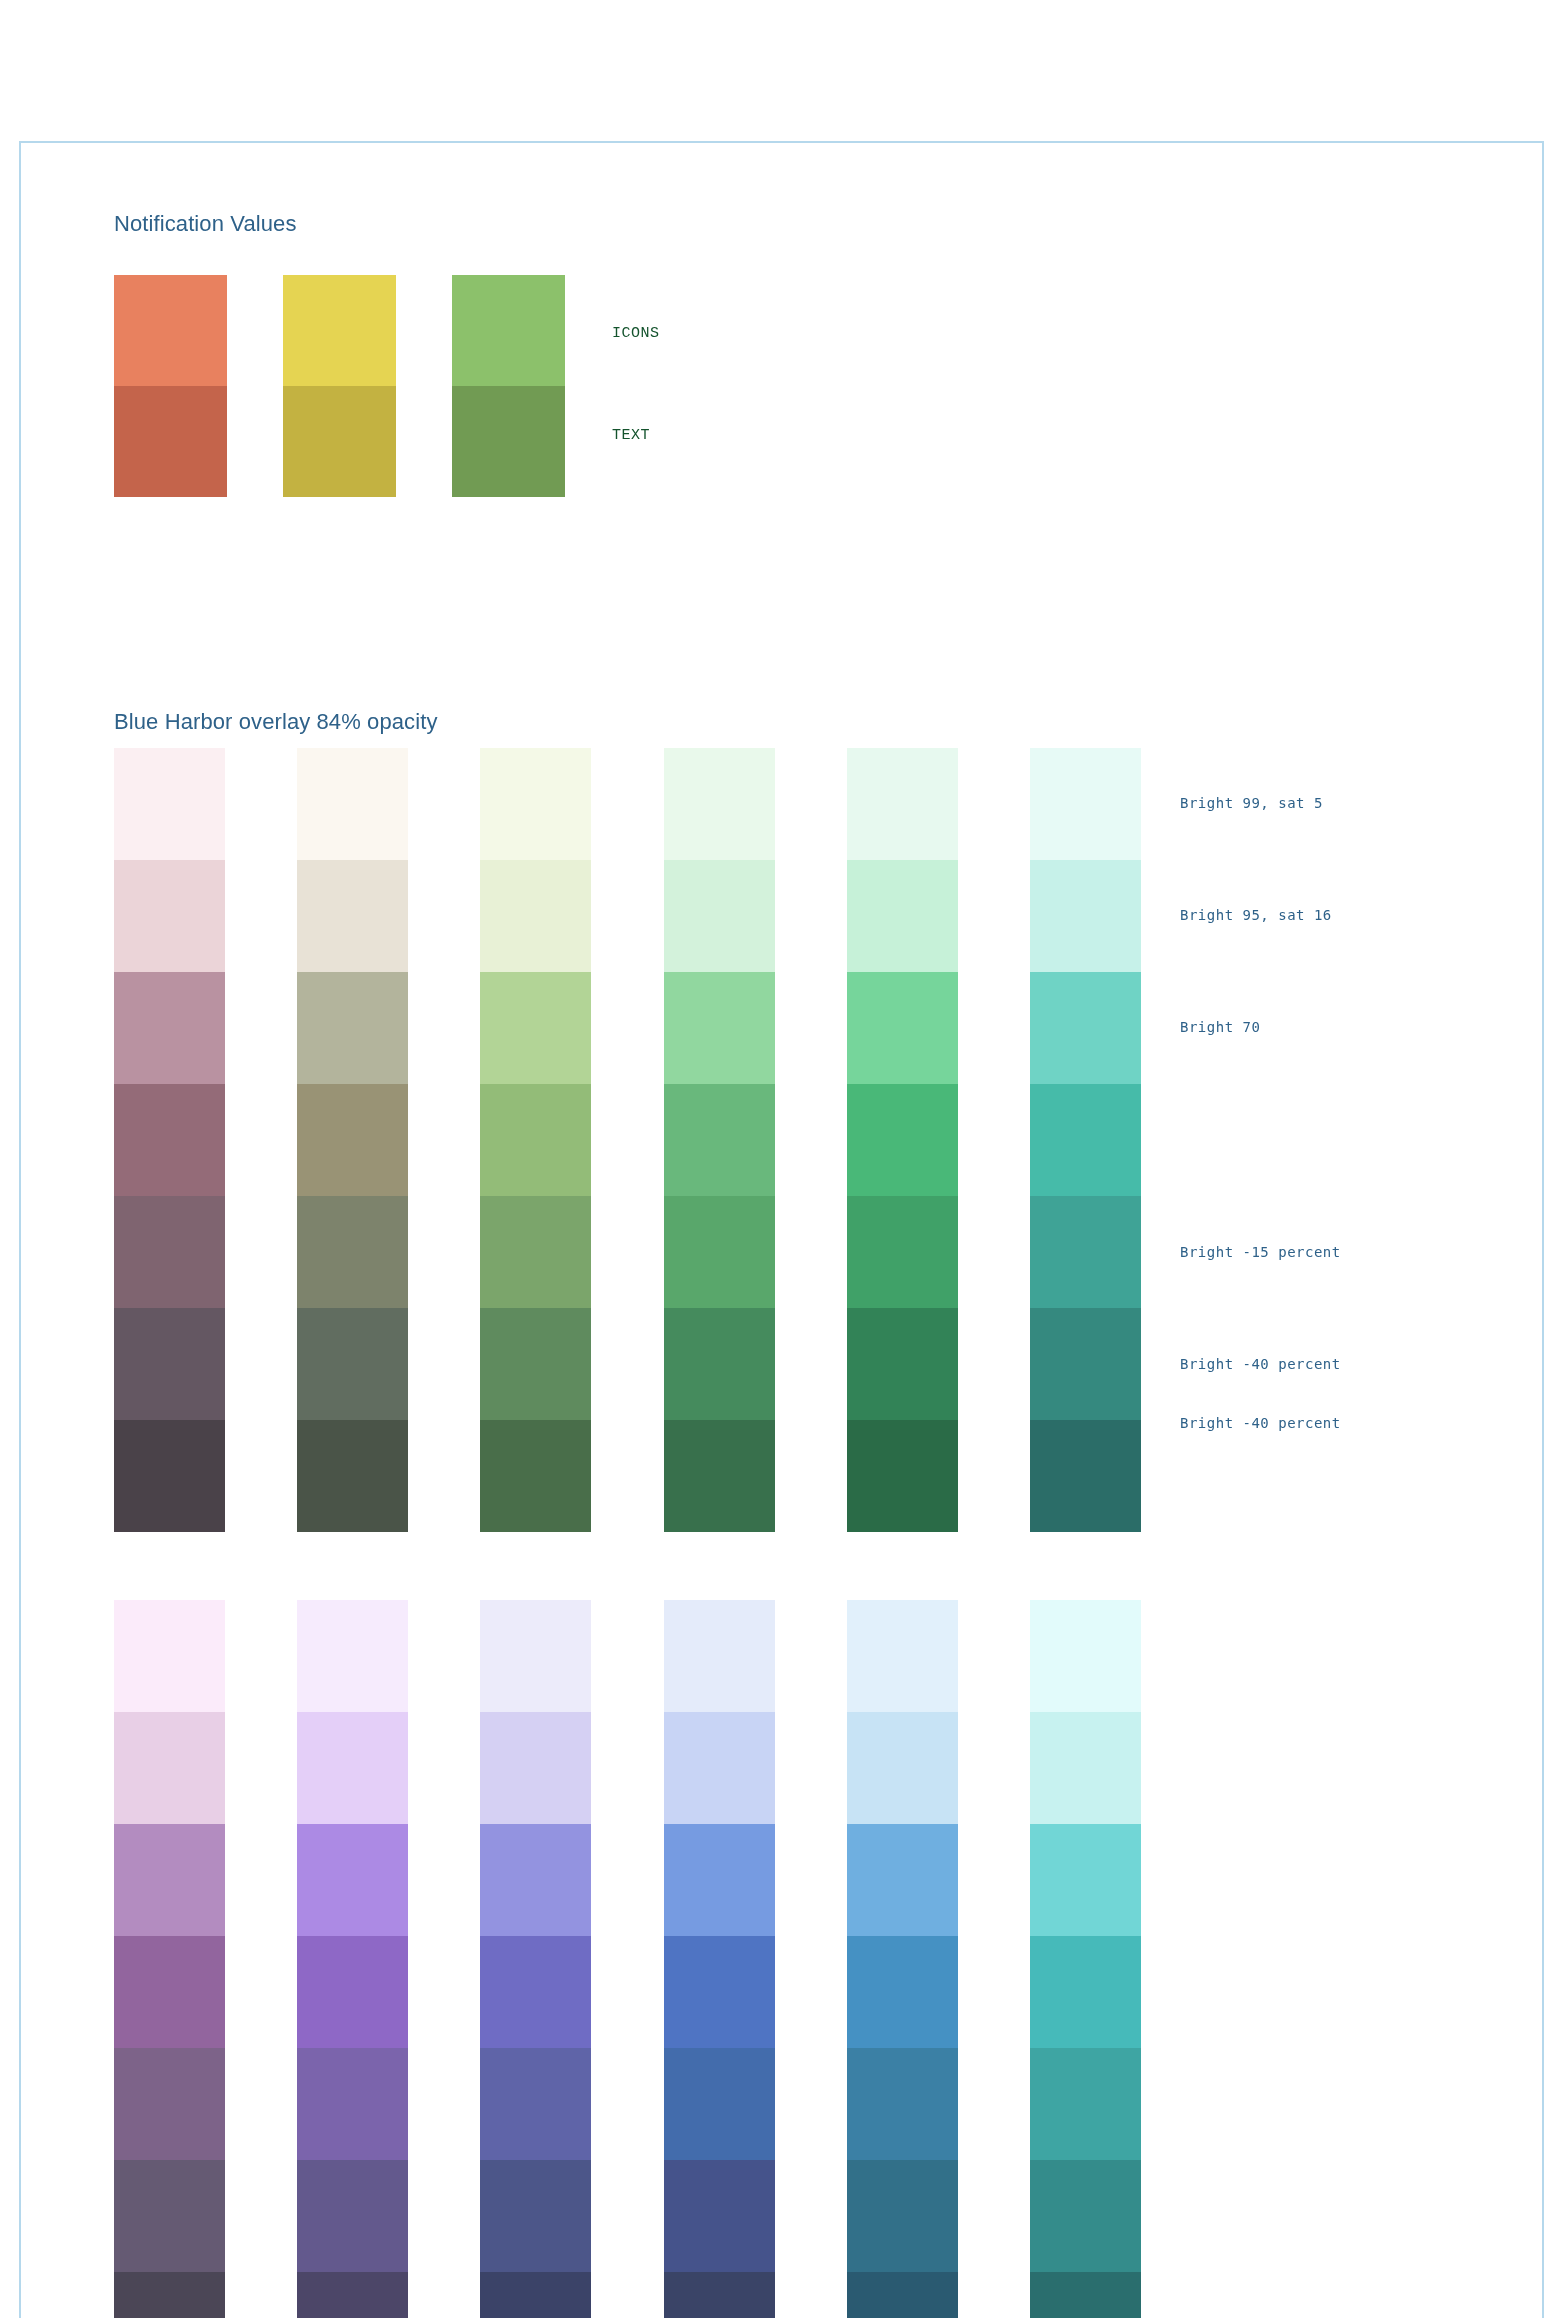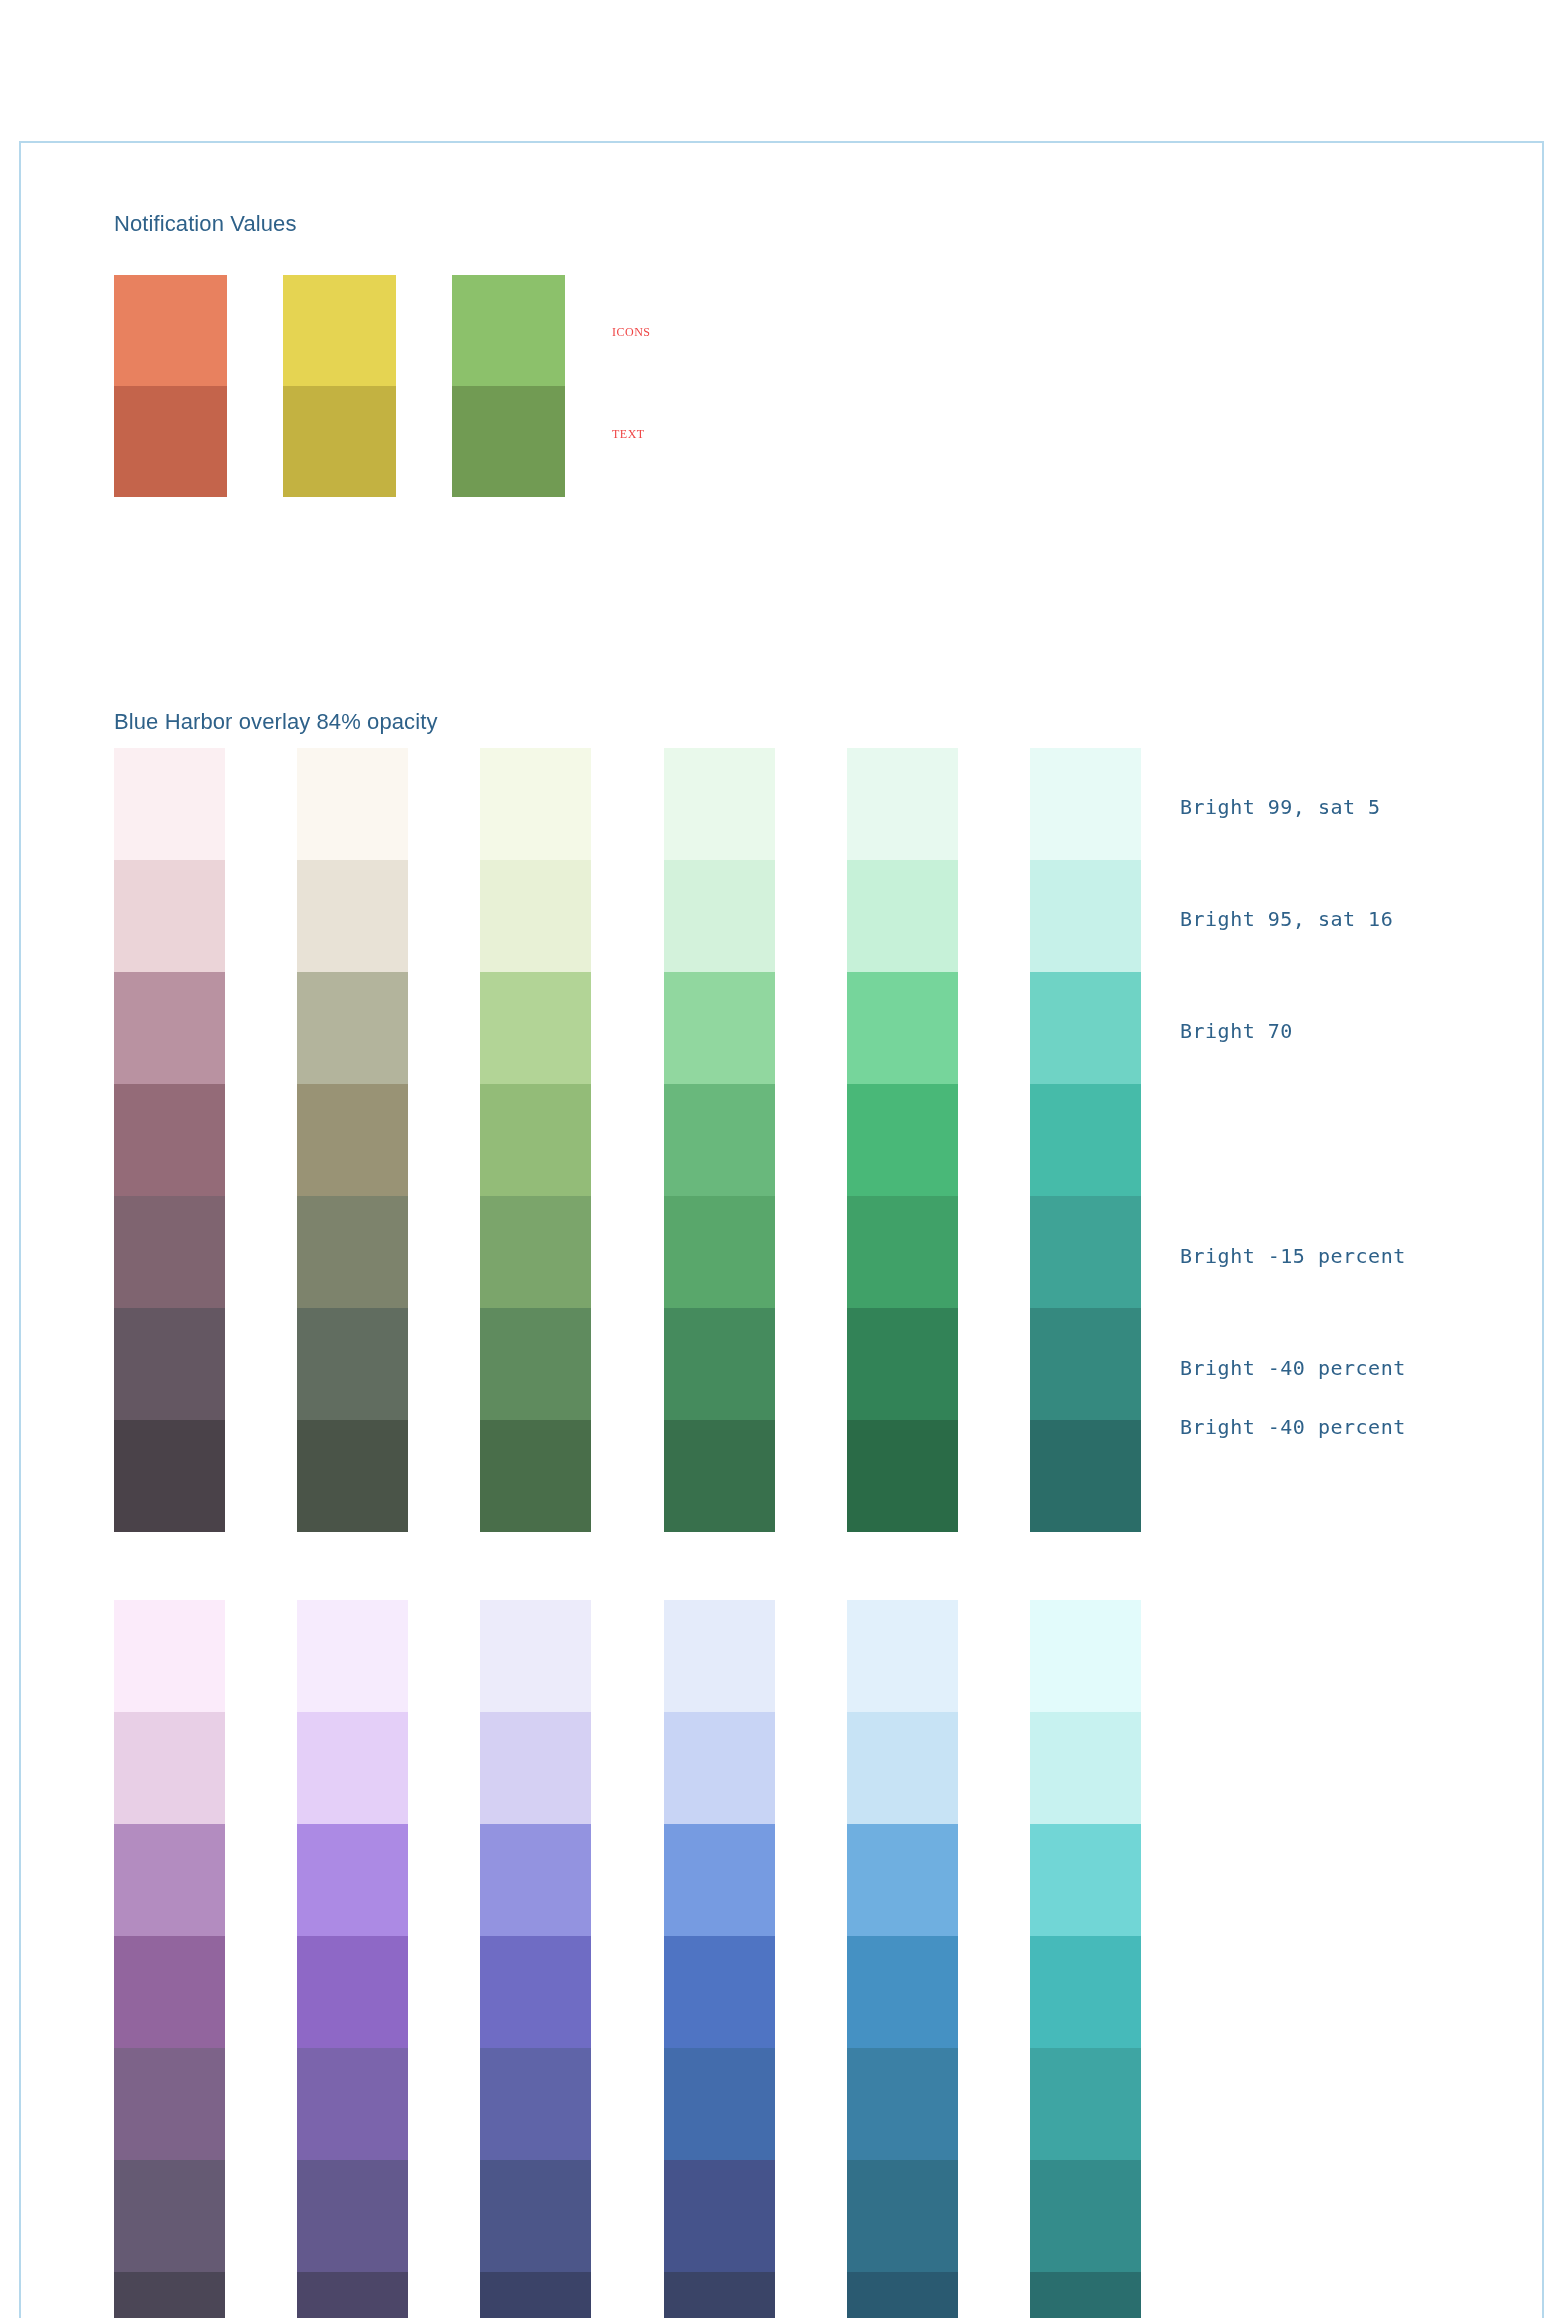--- a/index.html
+++ b/index.html
@@ -124,23 +124,23 @@
 
   .notif-col.c0 { left: 0px; }
   .notif-col.c1 { left: 169px; }
   .notif-col.c2 { left: 338px; }
 
   .notif-cell { width: 100%; height: 111px; }
 
   .notif-label {
     position: absolute;
     left: 612px;
-    font-family: Liberation Serif, serif;
-    font-size: 12px;
-    color: #ef4444;
+    font-family: Liberation Mono, monospace;
+    font-size: 15px;
+    color: #14532d;
     letter-spacing: 0.5px;
     white-space: nowrap;
   }
 
   #notif-label-icons { top: 325px; }
   #notif-label-text  { top: 427px; }
 
   
   .color-grid {
     position: absolute;
@@ -165,21 +165,21 @@
 
   .grid-cell {
     width: 100%;
     height: 112px;
   }
 
   .grid-label {
     position: absolute;
     left: 1180px;
     font-family: "DejaVu Sans Mono", monospace;
-    font-size: 20px;
+    font-size: 14px;
     color: #2E6189;
     letter-spacing: 0.5px;
     white-space: nowrap;
   }
 </style>
 </head>
 <body>
 
 <div class="page">
 

